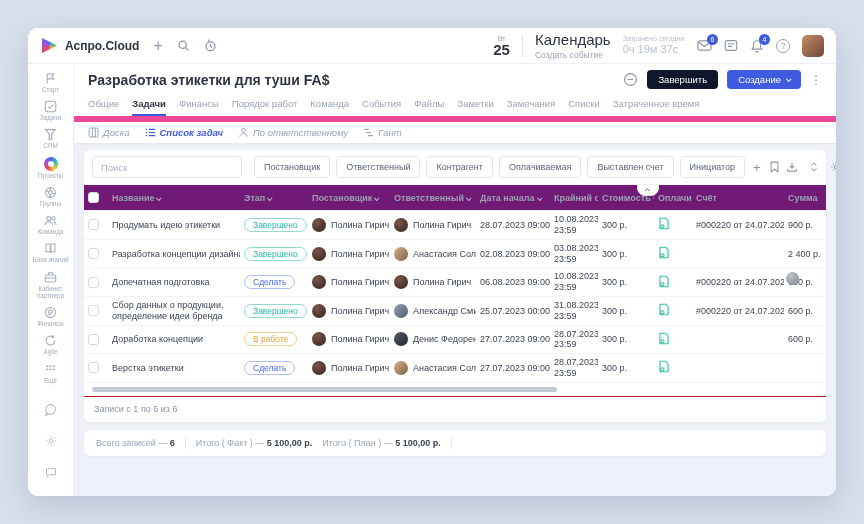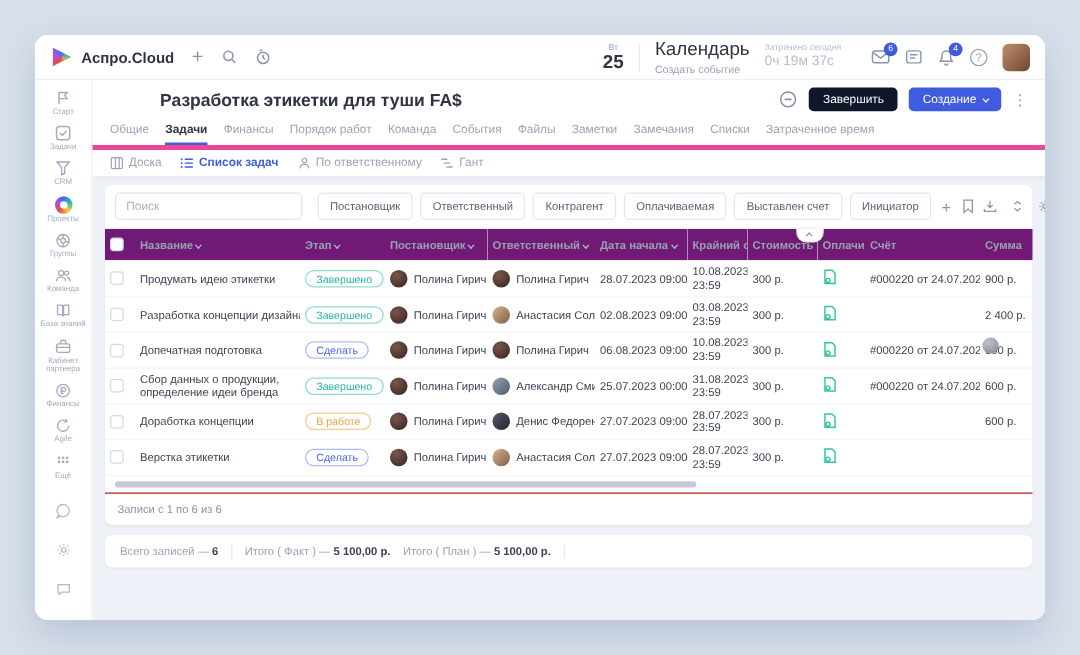--- a/index.html
+++ b/index.html
@@ -15,52 +15,52 @@
   .brand { font-size:12px; font-weight:bold; color:#2e3442; margin-left:-6px; }
   .tb-ic { color:#8d96a8; font-size:14px; line-height:1; background:none; border:none; cursor:pointer; display:flex; align-items:center; }
   .tb-right { display:flex; align-items:center; gap:12px; }
   .date-blk { display:flex; flex-direction:column; align-items:center; line-height:1; }
   .date-wd { font-size:7px; color:#9aa3b5; }
   .date-day { font-size:15px; color:#2e3442; font-weight:bold; }
   .vdiv { width:1px; height:22px; background:#e4e8ef; }
   .cal-blk { line-height:1.25; }
   .cal-t { font-size:15px; font-weight:normal; color:#2e3442; }
   .cal-s { font-size:8.5px; color:#9aa3b5; }
-  .time-blk { line-height:1.2; text-align:left; margin-right:12px; }
+  .time-blk { line-height:1.2; text-align:left; margin-right:1px; }
   .time-l { font-size:7px; color:#b6bdcb; }
   .time-v { font-size:11px; color:#b6bdcb; }
   .icon-badge { position:relative; display:flex; }
   .badge { position:absolute; top:-5px; right:-6px; min-width:11px; height:11px; border-radius:6px; background:#3f5be0; color:#fff; font-size:7px; display:flex; align-items:center; justify-content:center; padding:0 2px; }
   .help-circ { width:14px; height:14px; border:1.2px solid #99a2b3; border-radius:50%; color:#99a2b3; font-size:9px; display:flex; align-items:center; justify-content:center; }
   .tb-avatar { width:22px; height:22px; border-radius:5px; background:linear-gradient(135deg,#c2906a,#6e4634); }
 
   
   .app-body { flex:1; display:flex; min-height:0; }
   .sidebar { flex:0 0 46px; background:#fff; border-right:1px solid #edf0f5; display:flex; flex-direction:column; align-items:center; padding:8px 2px 10px; gap:7px; overflow:hidden; }
   .sb-item { display:flex; flex-direction:column; align-items:center; gap:1px; cursor:pointer; width:100%; }
   .sb-item svg { display:block; }
   .sb-label { font-size:6.3px; color:#a3abbc; text-align:center; line-height:1.15; }
   .sb-proj { width:14px; height:14px; border-radius:50%; background:conic-gradient(#3b6ef0,#2fc3a6,#f0d03c,#e8484d,#b14fd8,#3b6ef0); position:relative; }
   .sb-proj::after { content:""; position:absolute; inset:4px; background:#fff; border-radius:50%; }
   .sb-bottom { margin-top:auto; display:flex; flex-direction:column; gap:13px; align-items:center; padding-bottom:4px; }
 
   .main { flex:1; min-width:0; display:flex; flex-direction:column; background:#eef1f7; }
   .page-head { background:#fff; padding:6px 14px 0; }
   .title-row { display:flex; align-items:center; justify-content:space-between; }
-  .page-title { font-size:14px; font-weight:bold; color:#2e3442;margin-left:40px; }
+  .page-title { font-size:14px; font-weight:bold; color:#2e3442; }
   .actions { display:flex; align-items:center; gap:9px; }
   .btn { border:none; border-radius:4px; font-size:9.5px; padding:4px 11px; color:#fff; cursor:pointer; display:flex; align-items:center; gap:5px; font-family:inherit; }
   .btn-finish { background:#0f172a; }
   .btn-create { background:#3f5be0; }
   .kebab { color:#8d96a8; font-size:12px; letter-spacing:0; background:none; border:none; cursor:pointer; }
   .chev { display:inline-block; width:4px; height:4px; border-right:1.2px solid currentColor; border-bottom:1.2px solid currentColor; transform:rotate(45deg) translateY(-1px); }
   .tabs { display:flex; gap:13px; margin-top:6px; }
   .tab { font-size:9.5px; color:#9aa3b5; padding:3px 0 5px; cursor:pointer; border-bottom:2px solid transparent; white-space:nowrap; }
   .tab.active { color:#2e3442; font-weight:bold; border-bottom-color:#3f5be0; }
-  .subbar { background:#fff; border-top:4px solid #ec4899; box-shadow:0 1px 2px rgba(40,60,100,.06); padding:5px 14px; display:flex; gap:15px; align-items:center; }
+  .subbar { background:#fff; border-top:6px solid #ec4899; box-shadow:0 1px 2px rgba(40,60,100,.06); padding:5px 14px; display:flex; gap:15px; align-items:center;font-style:italic; }
   .view-tab { display:flex; align-items:center; gap:4px; font-size:9.5px; color:#9aa3b5; cursor:pointer; }
   .view-tab.active { color:#3f5be0; font-weight:bold; }
 
   .content { flex:1; padding:7px 10px; overflow:hidden; }
   .card { background:#fff; border-radius:6px; box-shadow:0 1px 2px rgba(40,60,100,.05); }
 
   
   .filter-row { display:flex; align-items:center; gap:6px; padding:6px 8px; }
   .search { width:210px; height:22px; border:1px solid #dfe4ec; border-radius:4px; font-size:9.5px; padding:0 8px; color:#3c4454; font-family:inherit; outline:none; }
   .search::placeholder { color:#a8b0bf; }

